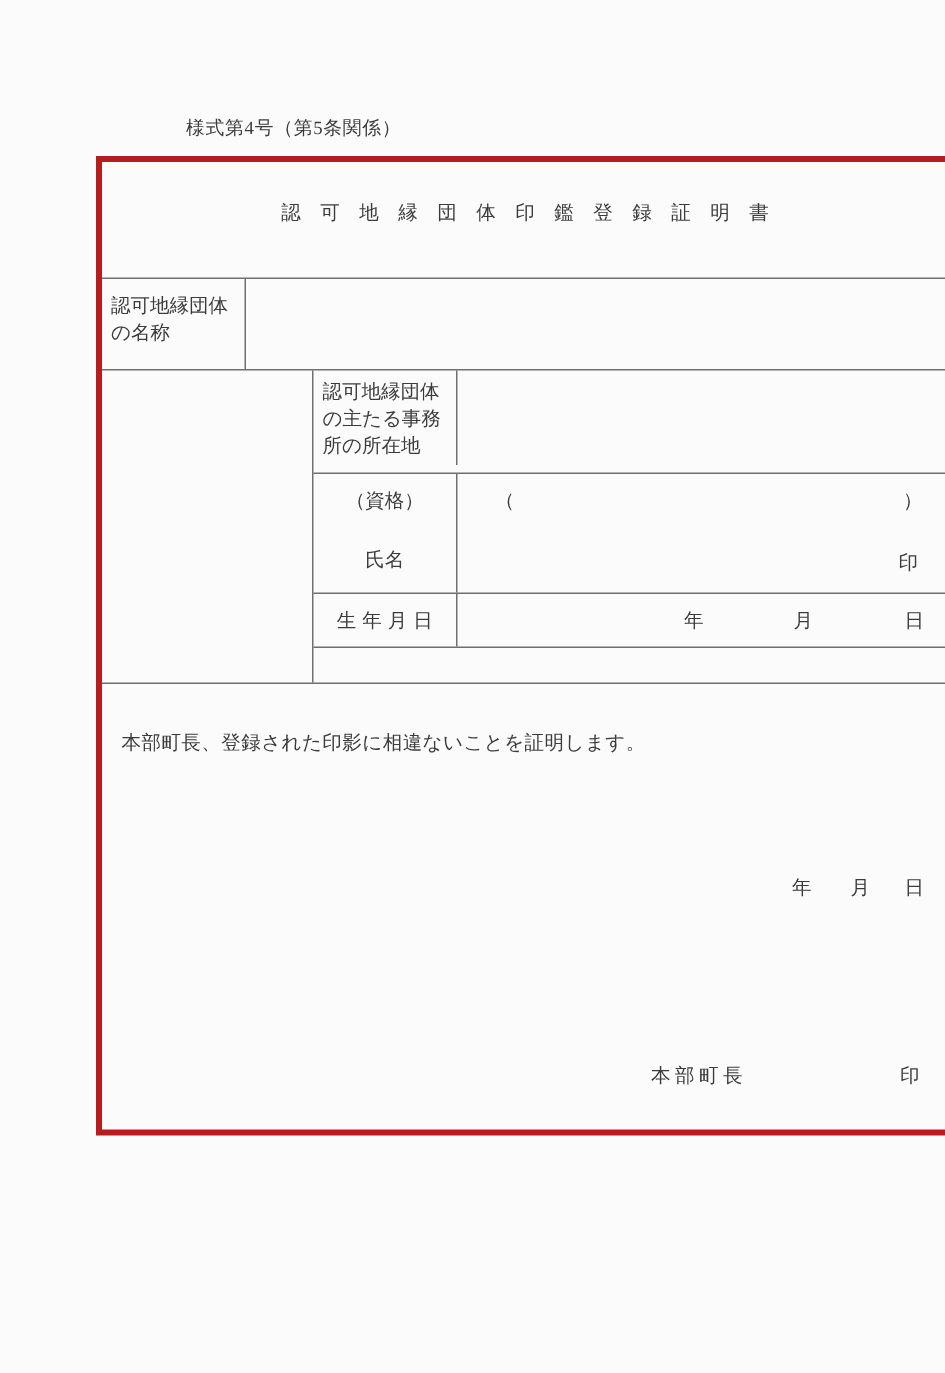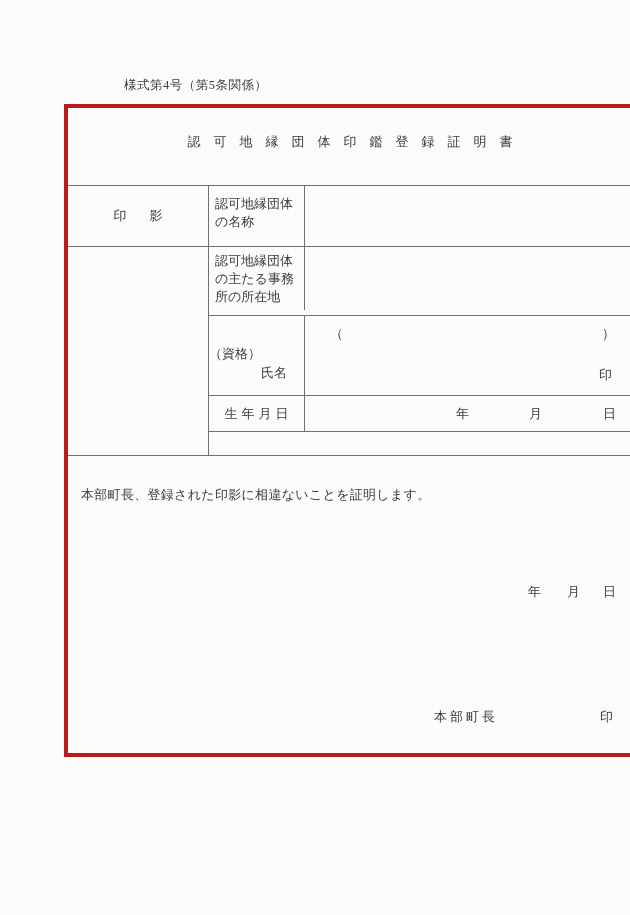--- a/index.html
+++ b/index.html
@@ -54,21 +54,21 @@
   .addr-label { padding-top: 5px; }
 
   .mid { height: 209px; display: flex; }
   .mid-right { flex: 1; display: flex; flex-direction: column; }
   .addr-row { height: 69px; flex-direction: column; }
   .rep-row { height: 80px; }
   .birth-row { height: 36px; gap: 32px; }
   .spacer-row { flex: 1; }
 
   .rep-label-cell {
-    display: flex; flex-direction: row; align-items: center;
+    display: flex; flex-direction: column; align-items: center;
     padding-top: 9px; padding-bottom: 13px;
   }
   .rep-name-label { margin-top: auto; text-align: right; }
 
   .rep-value-cell {
     display: flex; flex-direction: column; justify-content: space-between;
     padding: 9px 17px 11px 25px;
   }
   .paren-line { display: flex; justify-content: space-between; }
   .rep-seal-line { text-align: right; }
@@ -96,23 +96,20 @@
 
   <div class="form-number">様式第4号（第5条関係）</div>
 
   <div class="cert-table">
 
     <div class="title-row bline">
       <span class="title">認可地縁団体印鑑登録証明書</span>
     </div>
 
     <div class="row name-row bline">
-      <div class="col-seal rline seal-label-cell">
-        <span class="seal-label">印影</span>
-      </div>
       <div class="col-label rline">
         <div class="wrap-label">認可地縁団体の名称</div>
       </div>
       <div class="col-value"></div>
     </div>
 
     <div class="mid bline">
       <div class="col-seal rline"></div>
       <div class="mid-right">
 

